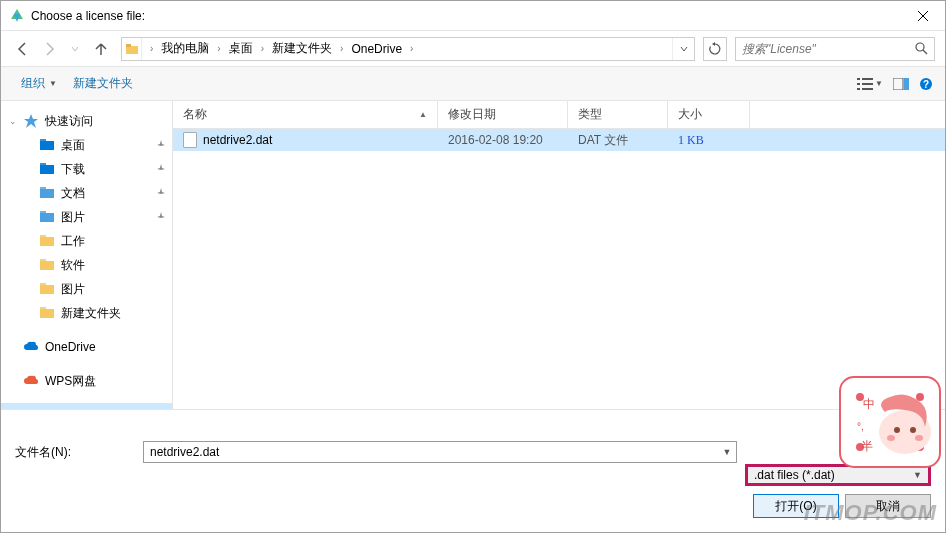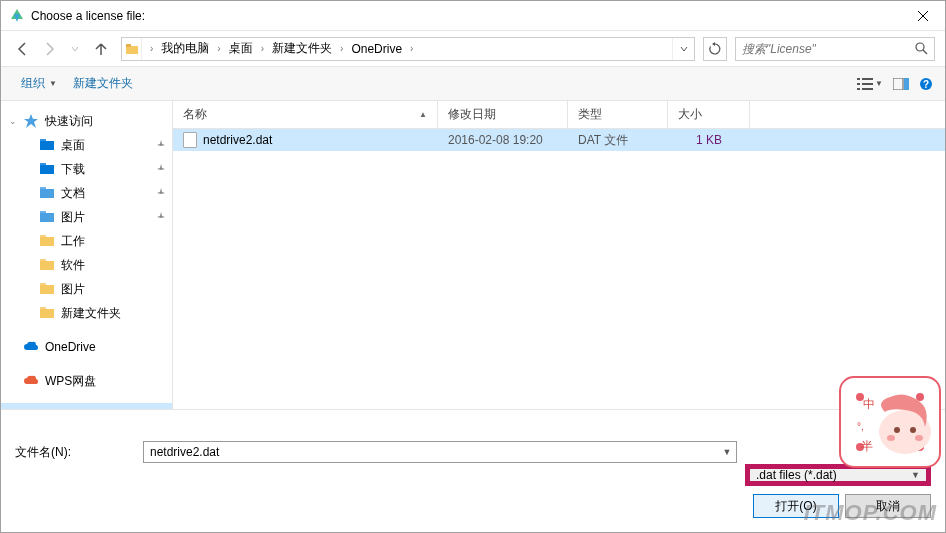--- a/index.html
+++ b/index.html
@@ -45,29 +45,29 @@
 .col.type { width: 100px; }
 .col.size { width: 82px; }
 .col .sort { font-size: 8px; color: #666; margin-left: auto; }
 .filelist { flex: 1; overflow: auto; }
 .file-row { display: flex; align-items: center; height: 22px; }
 .file-row.selected { background: #cce8ff; }
 .fcell { padding: 0 10px; }
 .fcell.name { width: 265px; display: flex; align-items: center; gap: 6px; }
 .fcell.date { width: 130px; color: #555; }
 .fcell.type { width: 100px; color: #555; }
-.fcell.size { width: 82px; color: #701a75; text-align: center; }
+.fcell.size { width: 82px; color: #1d4ed8; text-align: left; font-family: Liberation Serif, serif; }
 .file-ico { width: 14px; height: 16px; border: 1px solid #aaa; border-radius: 1px; background: #fff; position: relative; }
 .footer { padding: 8px 14px 14px 14px; border-top: 1px solid #e5e5e5; display: flex; flex-direction: column; gap: 8px; }
 .footer-row1 { display: flex; align-items: center; gap: 8px; }
 .fn-label { width: 120px; }
 .fn-input { flex: 1; height: 22px; border: 1px solid #999; display: flex; align-items: center; }
 .fn-input input { flex: 1; border: none; outline: none; padding: 0 6px; font-size: 12px; }
 .fn-input .chev { width: 18px; text-align: center; font-size: 9px; color: #555; }
-.filter-select { width: 186px; height: 22px; border: 5px solid #be185d; display: flex; align-items: center; padding: 0 6px; background: #f0f0f0; margin-top: 46px; }
+.filter-select { width: 186px; height: 22px; border: 3px solid #be185d; display: flex; align-items: center; padding: 0 6px; background: #f0f0f0; margin-top: 46px; }
 .filter-select .chev { margin-left: auto; font-size: 9px; color: #555; }
 .footer-row2 { display: flex; justify-content: flex-end; gap: 6px; }
 .btn { width: 86px; height: 24px; border: 1px solid #999; background: #e1e1e1; display: flex; align-items: center; justify-content: center; }
 .btn.primary { border: 1px solid #0078d7; background: #e5f1fb; }
 .watermark { position: absolute; right: 8px; bottom: 6px; font-size: 22px; font-weight: bold; color: rgba(120,120,120,0.5); font-style: italic; letter-spacing: 1px; pointer-events: none; }
 .mascot { position: absolute; right: 0; bottom: 60px; width: 110px; height: 100px; pointer-events: none; }
 svg { display: block; }
 </style>
 </head>
 <body>

